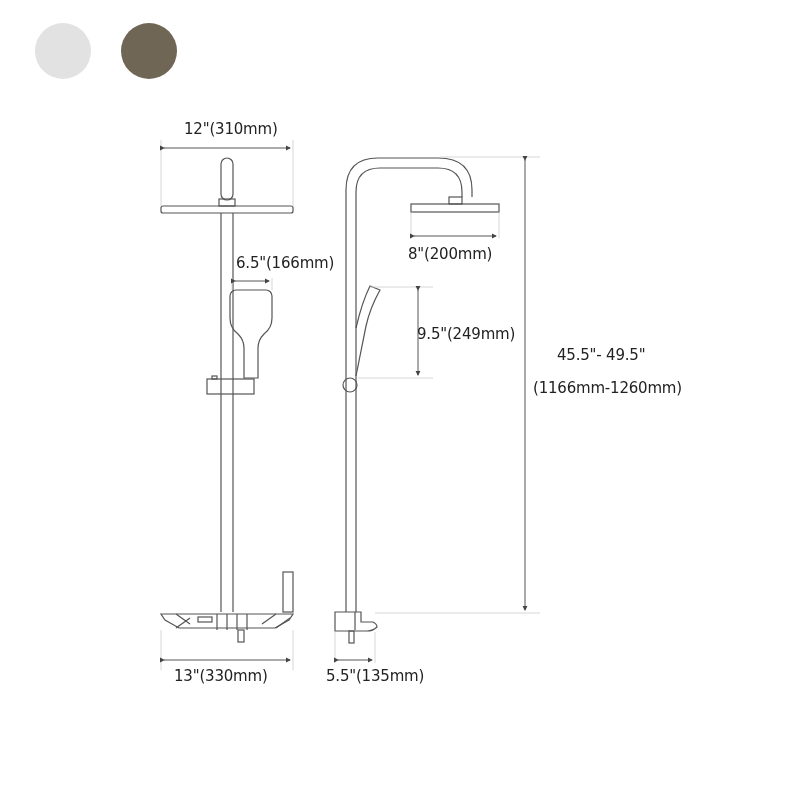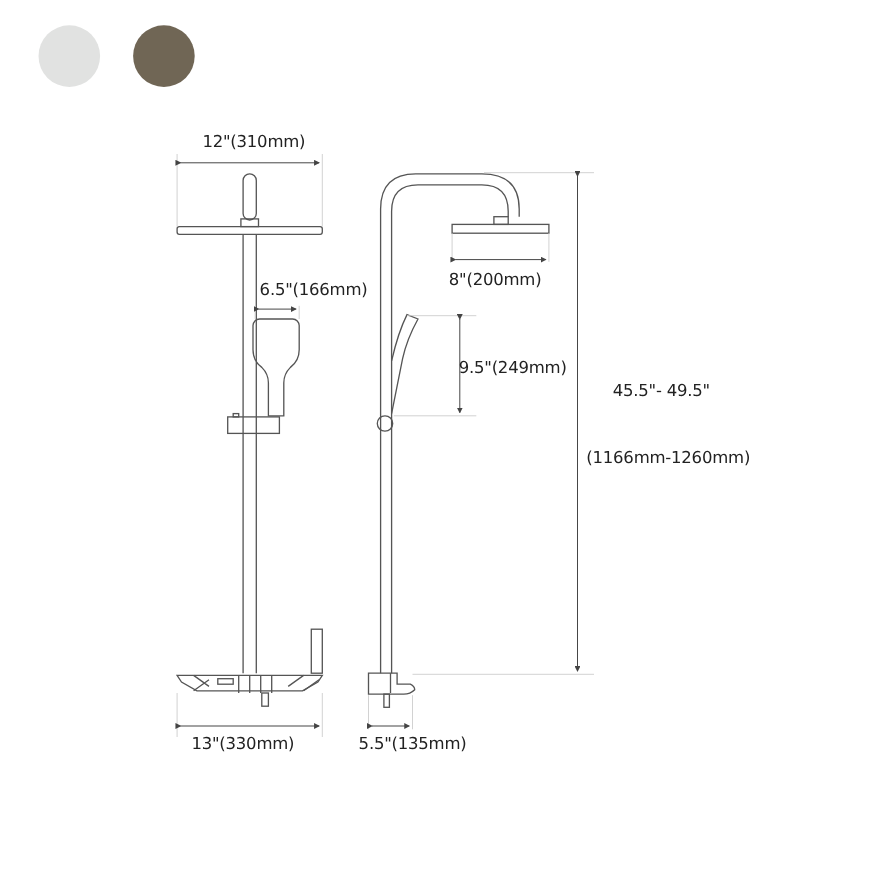--- a/index.html
+++ b/index.html
@@ -82,16 +82,16 @@
       <line x1="164" y1="660" x2="290" y2="660"></line>
       <line x1="338" y1="660" x2="372" y2="660"></line>
     </g>
   </svg>
 
   <div class="lbl" style="left:184px;top:120px;">12"(310mm)</div>
   <div class="lbl" style="left:236px;top:254px;">6.5"(166mm)</div>
   <div class="lbl" style="left:408px;top:245px;">8"(200mm)</div>
   <div class="lbl" style="left:417px;top:325px;">9.5"(249mm)</div>
   <div class="lbl" style="left:557px;top:346px;">45.5"- 49.5"</div>
-  <div class="lbl" style="left:533px;top:379px;margin-top:28px;">(1166mm-1260mm)</div>
+  <div class="lbl" style="left:533px;top:379px;">(1166mm-1260mm)</div>
   <div class="lbl" style="left:174px;top:667px;">13"(330mm)</div>
   <div class="lbl" style="left:326px;top:667px;">5.5"(135mm)</div>
 </div>
 
 </body></html>

